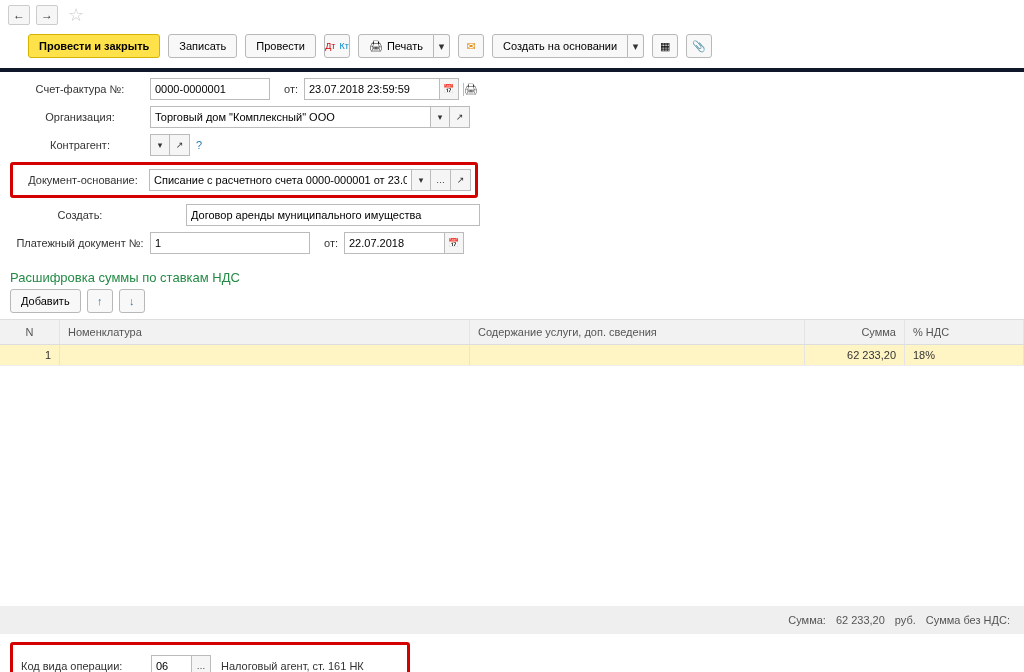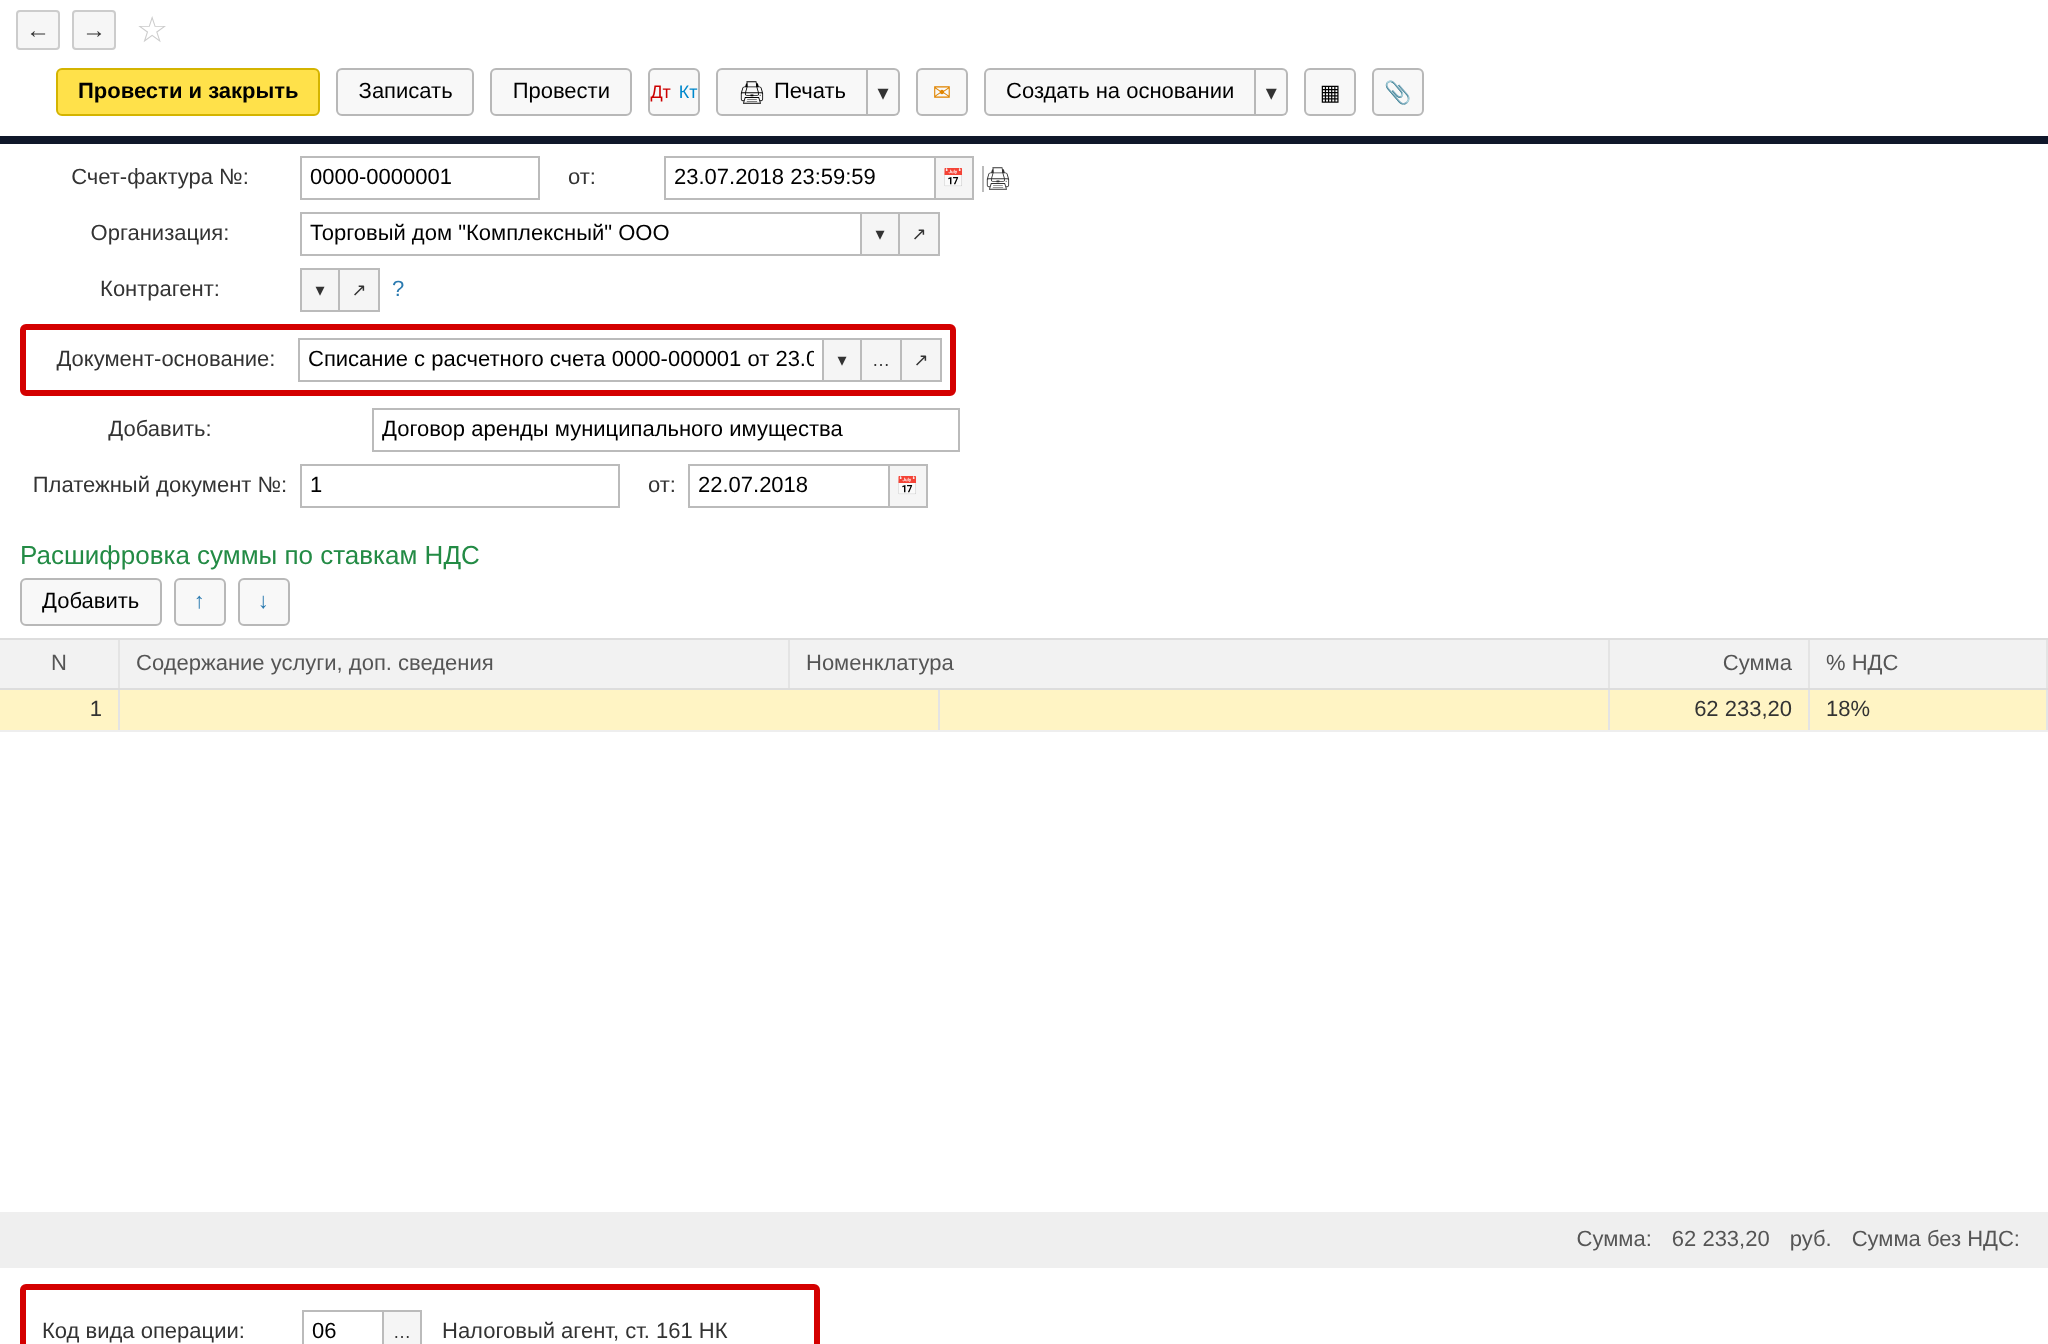--- a/index.html
+++ b/index.html
@@ -97,21 +97,21 @@
       </button>
   </div>
 
   <div class="form">
 
     <div class="frow">
       <div class="flabel">Счет-фактура №:</div>
       <input class="input" style="width: 120px;" value="0000-0000001">
       <span class="inline-label">от:</span>
       <div class="combo">
-        <input class="input" style="width: 135px; margin-left: 28px;" value="23.07.2018 23:59:59">
+        <input class="input" style="width: 135px;" value="23.07.2018 23:59:59">
         <div class="cbtn">📅</div>
       </div>
       <div class="cbtn" style="margin-left:4px;border-left:1px solid #bbb;">🖨</div>
     </div>
 
     <div class="frow">
       <div class="flabel">Организация:</div>
       <div class="combo">
         <input class="input" style="width: 280px;" value="Торговый дом &quot;Комплексный&quot; ООО">
         <div class="cbtn">▾</div>
@@ -134,21 +134,21 @@
         <div class="combo">
           <input class="input" style="width: 262px;" value="Списание с расчетного счета 0000-000001 от 23.07.2018">
           <div class="cbtn">▾</div>
           <div class="cbtn">…</div>
           <div class="cbtn">↗</div>
         </div>
       </div>
     </div>
 
     <div class="frow">
-      <div class="flabel">Добавить:</div>
+      <div class="flabel">Создать:</div>
       <input class="input" style="width: 294px; margin-left: 36px;" value="Договор аренды муниципального имущества">
     </div>
 
     <div class="frow">
       <div class="flabel">Платежный документ №:</div>
       <input class="input" style="width: 160px;" value="1">
       <span class="inline-label">от:</span>
       <div class="combo">
         <input class="input" style="width: 100px;" value="22.07.2018">
         <div class="cbtn">📅</div>
@@ -163,22 +163,22 @@
         <span style="color:#2a7ab0;">↑</span>
       </button>
     <button class="btn btn-small">
         <span style="color:#2a7ab0;">↓</span>
       </button>
   </div>
 
   <div class="grid">
     <div class="ghead">
       <div class="gcell c-n">N</div>
+      <div class="gcell c-nom">Номенклатура</div>
       <div class="gcell c-sod">Содержание услуги, доп. сведения</div>
-      <div class="gcell c-nom">Номенклатура</div>
       <div class="gcell c-sum">Сумма</div>
       <div class="gcell c-nds">% НДС</div>
     </div>
     <div class="grow">
       <div class="gcell c-n" style="text-align:right;">1</div>
       <div class="gcell c-nom"></div>
       <div class="gcell c-sod"></div>
       <div class="gcell c-sum">62 233,20</div>
       <div class="gcell c-nds">18%</div>
     </div>

